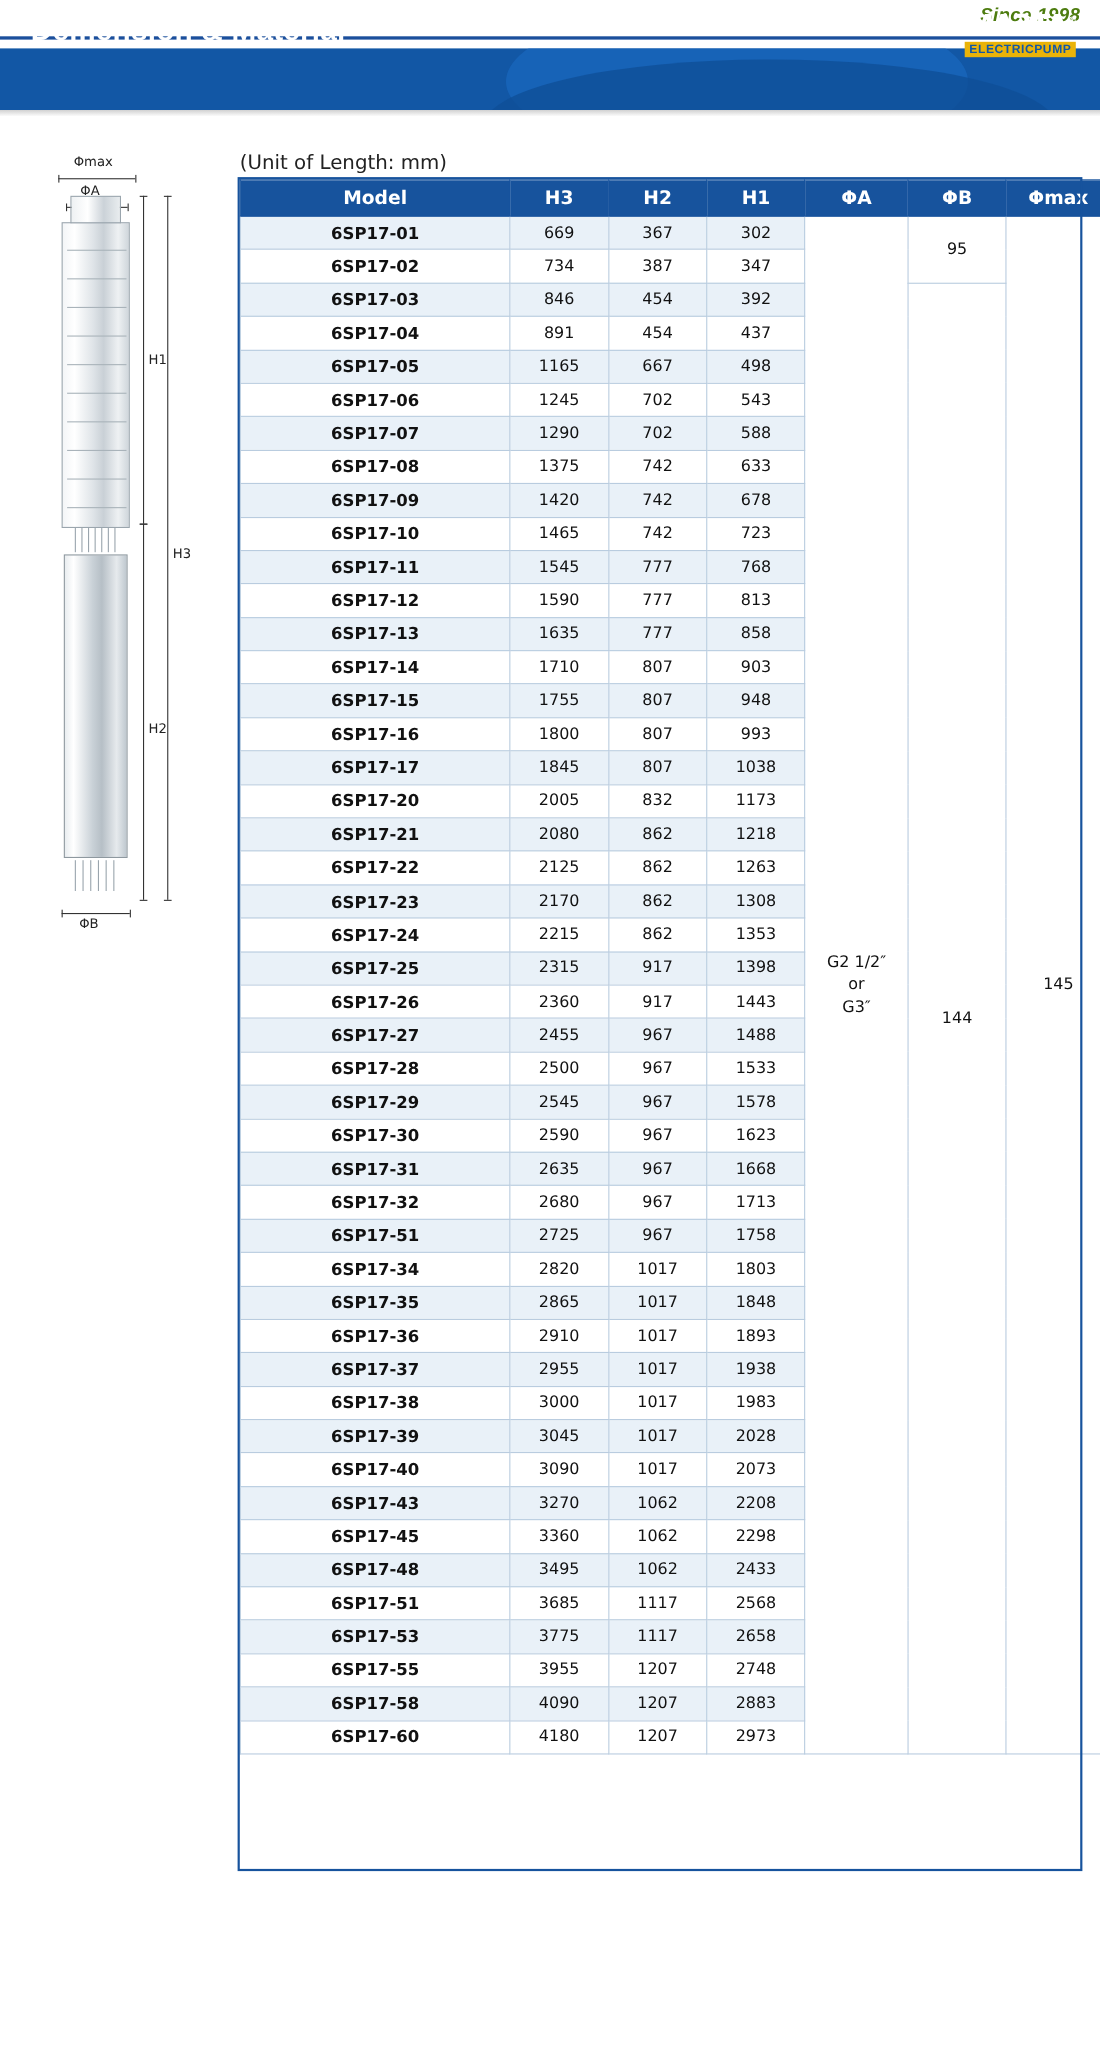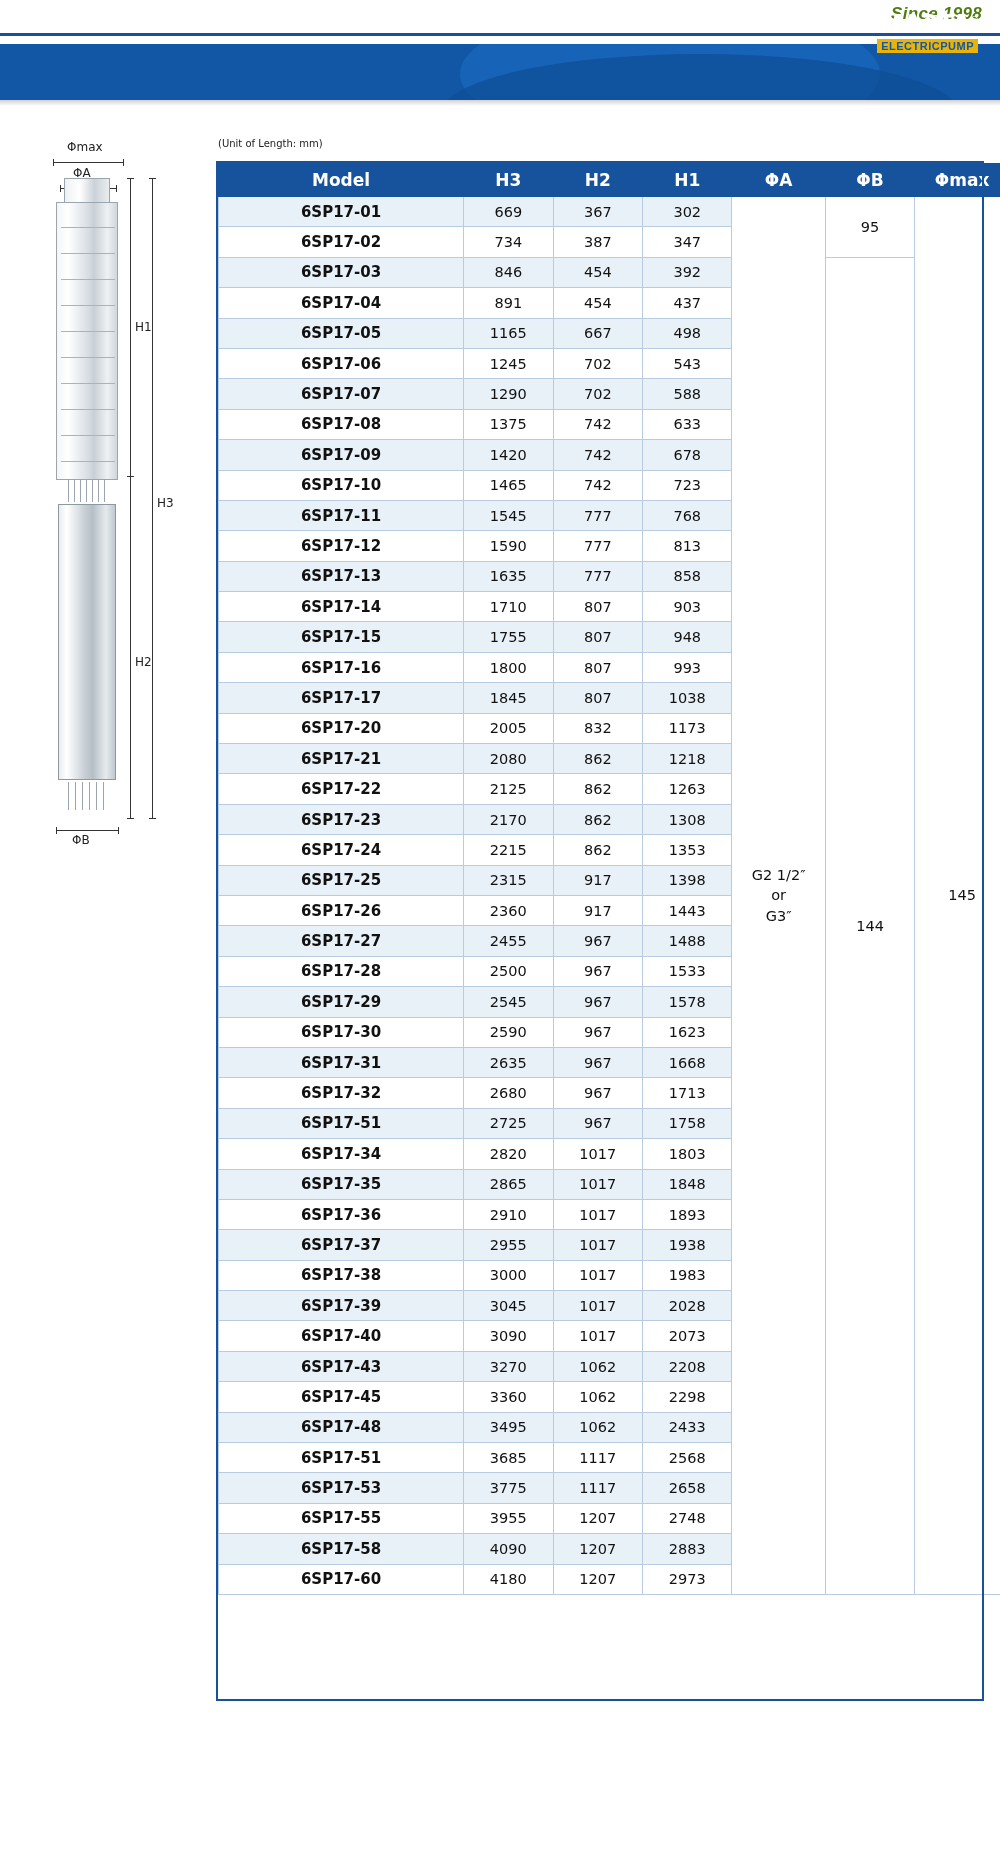--- a/index.html
+++ b/index.html
@@ -210,21 +210,21 @@
     height: 22px;
     background: #9aa5ad;
     display: block;
   }
 
   
   .unit-note {
     position: absolute;
     left: 218px;
     top: 138px;
-    font-size: 10px;
+    font-size: 18px;
     color: #222;
     font-family: "DejaVu Sans", sans-serif;
   }
   table.dims {
     position: absolute;
     left: 218px;
     top: 163px;
     width: 792px;
     border-collapse: collapse;
     font-family: "DejaVu Sans", sans-serif;
@@ -282,20 +282,21 @@
 </head>
 <body>
 
 <div class="page-top">
   <div class="since-line">Since 1998</div>
   <div class="top-rule"></div>
   <div class="header-bar">
     <div class="swoosh1"></div>
     <div class="swoosh2"></div>
   </div>
+  <div class="header-title">Demension &amp; Material</div>
   <div class="logo-box">
     <div class="logo-mark">
       <span>MA3TA</span><span class="logo-reg">®</span>
     </div>
     <div class="logo-sub">ELECTRICPUMP</div>
   </div>
   <div class="header-shadow"></div>
 </div>
 
 <div class="drawing">

